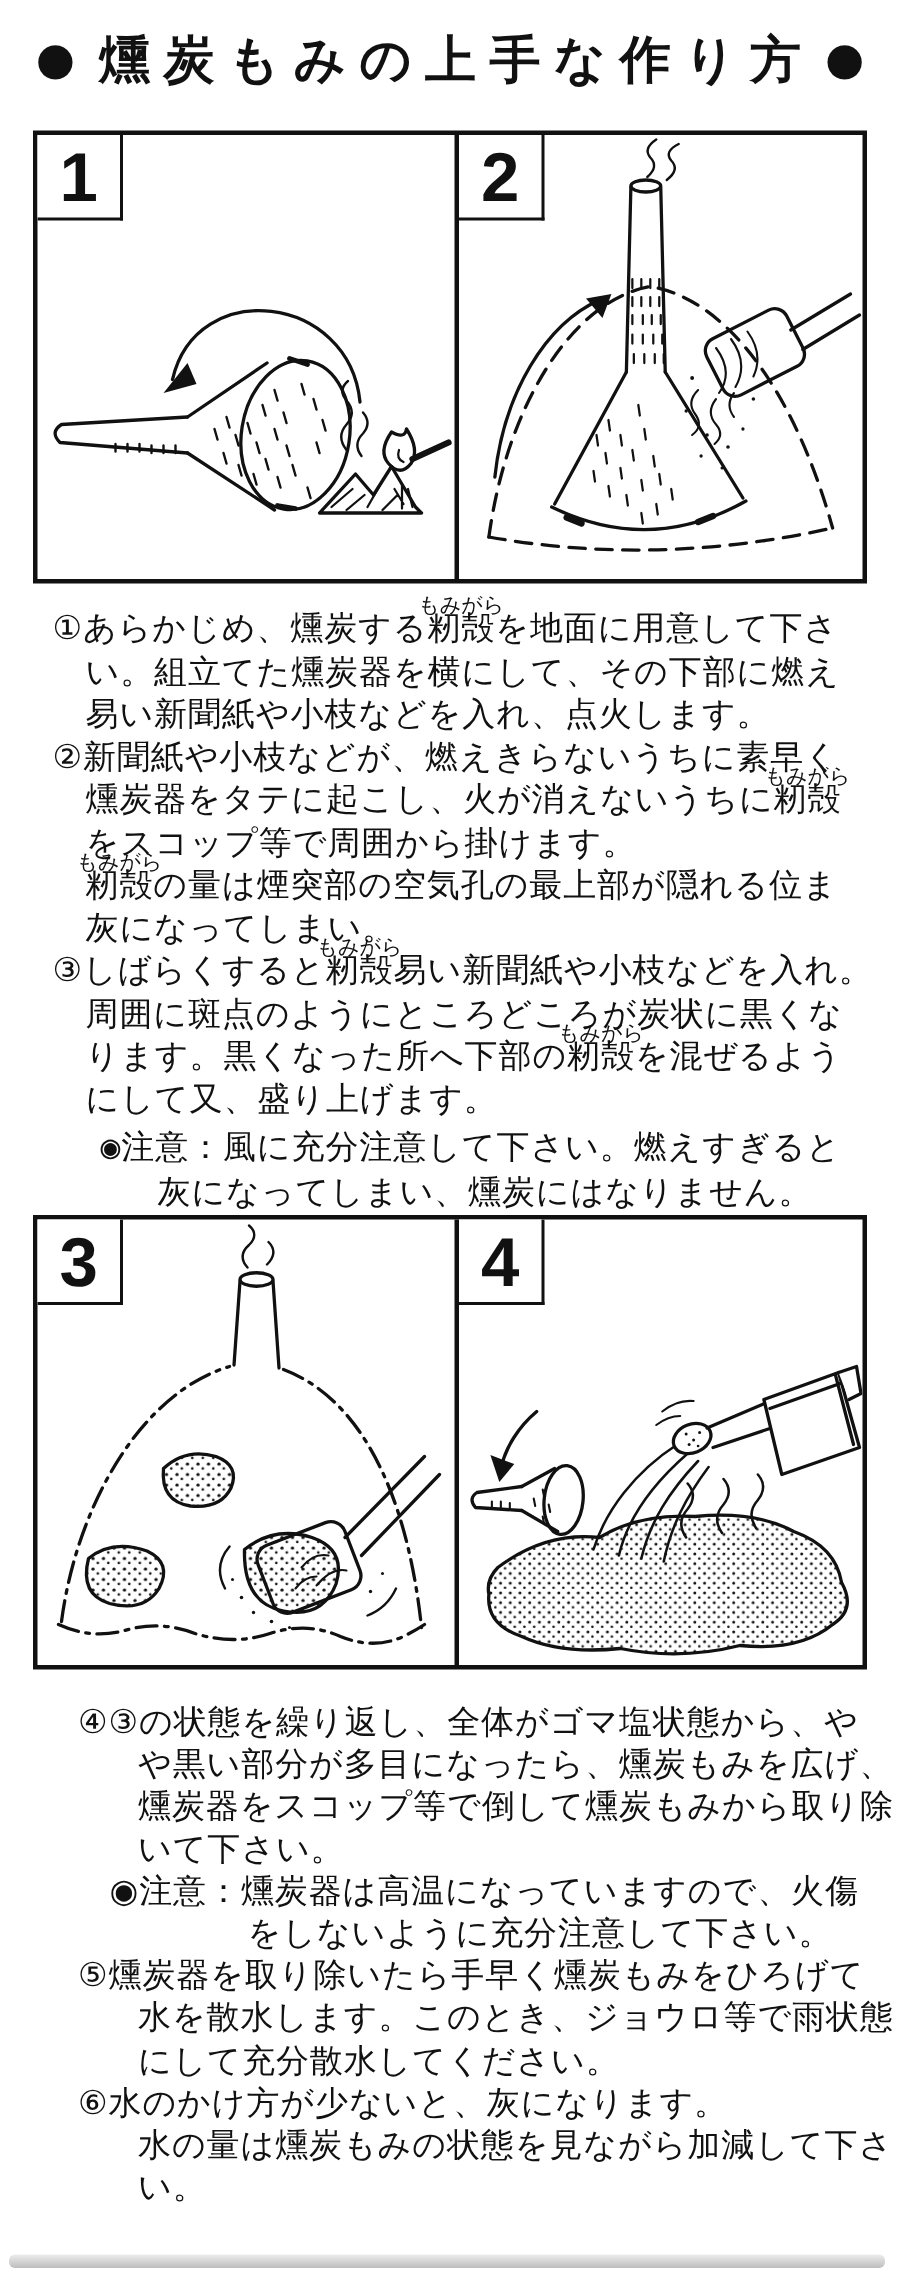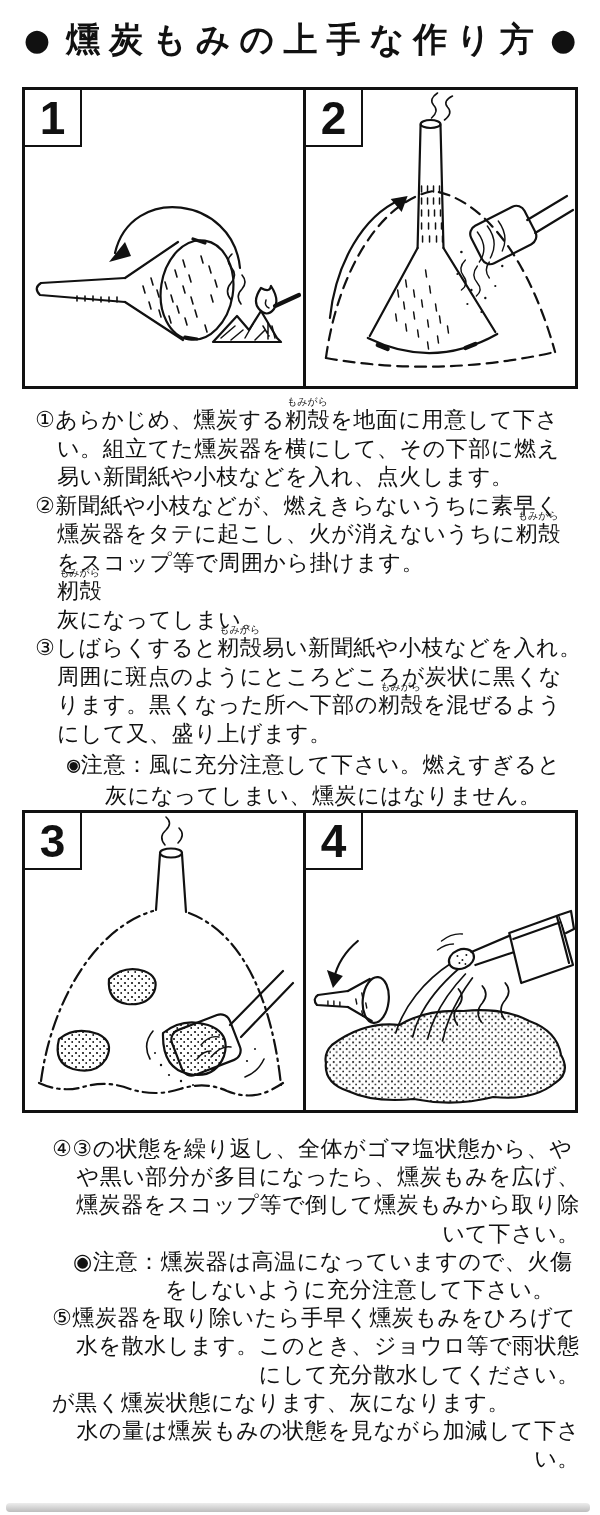--- a/index.html
+++ b/index.html
@@ -34,27 +34,27 @@
   }
   
   .textblock{position:absolute; font-size:22px; letter-spacing:0.6px;}
   .tb1{left:35px; top:406px;}
   .tb2{left:52px; top:1135px;}
   .ln{position:relative; height:28.5px; line-height:28.5px; white-space:nowrap;}
   .tb2 .ln{height:28.2px; line-height:28.2px;}
   .tb1 .ln-c{margin-left:22px;}
   .tb1 .ln-n{margin-left:32px; margin-top:5px;font-family:Liberation Mono, monospace;}
   .tb1 .ln-nc{margin-left:70px;}
-  .tb2 .ln-c{margin-left:24px;text-align:right;}
+  .tb2 .ln-c{margin-left:40px;}
   .tb2 .ln-n{margin-left:21px;}
   .tb2 .ln-nc{margin-left:113px;}
   .rb{position:relative; display:inline-block;}
   .rb .rt{
     position:absolute; top:-9px; left:50%; transform:translateX(-50%);
-    font-size:10px; line-height:1; letter-spacing:0; white-space:nowrap;
+    font-size:14px; line-height:1; letter-spacing:0; white-space:nowrap;
   }
   
   .scan-edge{
     position:absolute; left:6px; right:10px; top:1503px; height:9px;
     background:linear-gradient(180deg,#ededed,#bdbdbd); border-radius:4px;
   }
 </style>
 </head>
 <body>
 
@@ -125,21 +125,21 @@
     </div>
   </div>
 
   <div class="textblock tb1">
       <div class="ln ln-m"><span>①あらかじめ、燻炭する</span><span class="rb"><span>籾殻</span><span class="rt">もみがら</span></span><span>を地面に用意して下さ</span></div>
       <div class="ln ln-c"><span>い。組立てた燻炭器を横にして、その下部に燃え</span></div>
       <div class="ln ln-c"><span>易い新聞紙や小枝などを入れ、点火します。</span></div>
       <div class="ln ln-m"><span>②新聞紙や小枝などが、燃えきらないうちに素早く</span></div>
       <div class="ln ln-c"><span>燻炭器をタテに起こし、火が消えないうちに</span><span class="rb"><span>籾殻</span><span class="rt">もみがら</span></span></div>
       <div class="ln ln-c"><span>をスコップ等で周囲から掛けます。</span></div>
-      <div class="ln ln-c"><span class="rb"><span>籾殻</span><span class="rt">もみがら</span></span></div>
+      <div class="ln ln-c"><span class="rb"><span>籾殻</span><span class="rt">もみがら</span></span><span>の量は煙突部の空気孔の最上部が隠れる位ま</span></div>
       <div class="ln ln-c"><span>灰になってしまい。</span></div>
       <div class="ln ln-m"><span>③しばらくすると</span><span class="rb"><span>籾殻</span><span class="rt">もみがら</span></span><span>易い新聞紙や小枝などを入れ。</span></div>
       <div class="ln ln-c"><span>周囲に斑点のようにところどころが炭状に黒くな</span></div>
       <div class="ln ln-c"><span>ります。黒くなった所へ下部の</span><span class="rb"><span>籾殻</span><span class="rt">もみがら</span></span><span>を混ぜるよう</span></div>
       <div class="ln ln-c"><span>にして又、盛り上げます。</span></div>
       <div class="ln ln-n"><span>◉注意：風に充分注意して下さい。燃えすぎると</span></div>
       <div class="ln ln-nc"><span>灰になってしまい、燻炭にはなりません。</span></div>
     </div>
 
   <div class="figure fig-bottom">
@@ -221,19 +221,19 @@
   <div class="textblock tb2">
       <div class="ln ln-m"><span>④③の状態を繰り返し、全体がゴマ塩状態から、や</span></div>
       <div class="ln ln-c"><span>や黒い部分が多目になったら、燻炭もみを広げ、</span></div>
       <div class="ln ln-c"><span>燻炭器をスコップ等で倒して燻炭もみから取り除</span></div>
       <div class="ln ln-c"><span>いて下さい。</span></div>
       <div class="ln ln-n"><span>◉注意：燻炭器は高温になっていますので、火傷</span></div>
       <div class="ln ln-nc"><span>をしないように充分注意して下さい。</span></div>
       <div class="ln ln-m"><span>⑤燻炭器を取り除いたら手早く燻炭もみをひろげて</span></div>
       <div class="ln ln-c"><span>水を散水します。このとき、ジョウロ等で雨状態</span></div>
       <div class="ln ln-c"><span>にして充分散水してください。</span></div>
-      <div class="ln ln-m"><span>が黒く燻炭状態になります、灰になります。</span></div>
+      <div class="ln ln-m"><span>⑥水のかけ方が少ないと、灰になります。</span></div>
       <div class="ln ln-c"><span>水の量は燻炭もみの状態を見ながら加減して下さ</span></div>
       <div class="ln ln-c"><span>い。</span></div>
     </div>
 
   <div class="scan-edge"></div>
 </div>
 
 </body></html>

